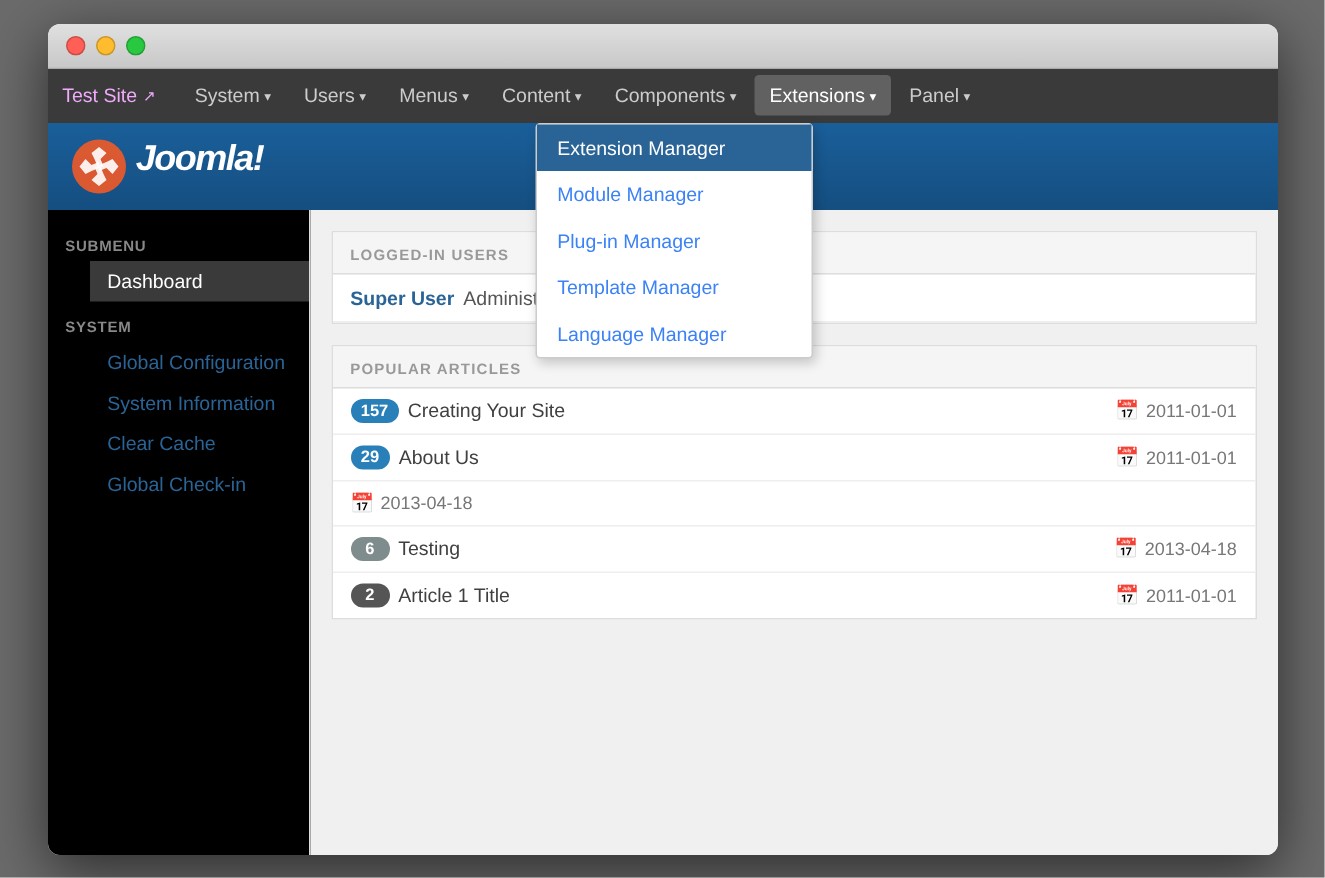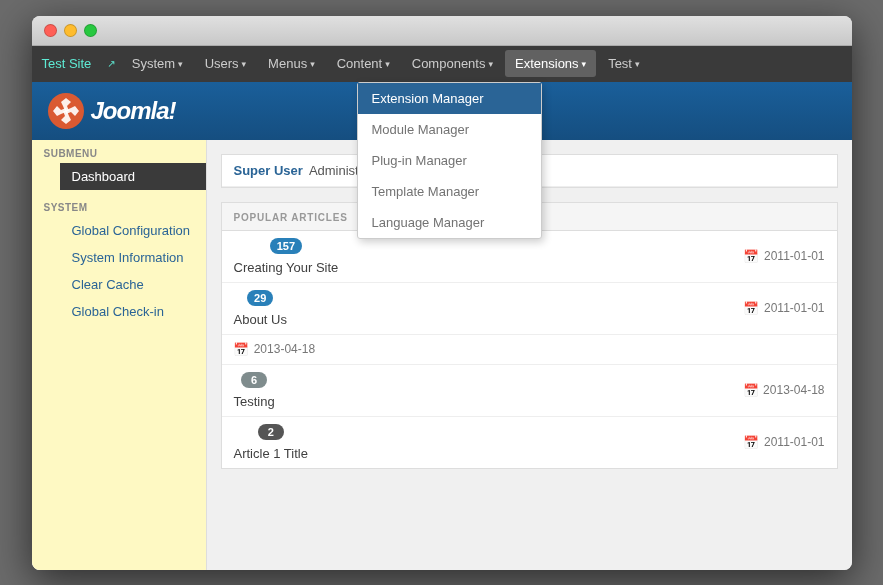--- a/index.html
+++ b/index.html
@@ -43,26 +43,26 @@
     .nav-bar {
       background: #3a3a3a;
       display: flex;
       align-items: center;
       padding: 0 10px;
       height: 36px;
       gap: 2px;
     }
 
     .site-title {
-      color: #5eead4;
-      font-size: 13px;
-      margin-right: 4px;
-      display: flex;
-      align-items: center;
-      gap: 16px;
+      color: #f0abfc;
+      font-size: 13px;
+      margin-right: 14px;
+      display: flex;
+      align-items: center;
+      gap: 4px;
     }
     .site-title .ext-icon { font-size: 10px; }
 
     .nav-item {
       color: #ccc;
       font-size: 13px;
       padding: 6px 10px;
       cursor: pointer;
       display: flex;
       align-items: center;
@@ -77,21 +77,21 @@
       background: linear-gradient(to bottom, #1a5f9a, #154e80);
       display: flex;
       align-items: center;
       padding: 10px 15px;
       height: 58px;
       gap: 14px;
     }
 
     .joomla-logo {
       display: flex;
-      align-items: center;
+      align-items: flex-start;
       gap: 6px;
     }
 
     .joomla-icon {
       width: 38px; height: 38px;
       position: relative;
     }
 
     .joomla-icon svg { width: 38px; height: 38px; }
 
@@ -115,22 +115,22 @@
     
     .body {
       display: flex;
       background: #f0f0f0;
       min-height: 430px;
     }
 
     
     .sidebar {
       width: 175px;
-      background: #fef9c3;
-      padding: 4px 0;
+      background: #000000;
+      padding: 15px 0;
       border-right: 1px solid #ddd;
       flex-shrink: 0;
     }
 
     .sidebar-section-label {
       font-size: 10px;
       color: #888;
       font-weight: bold;
       letter-spacing: 0.05em;
       padding: 4px 12px 4px 12px;
@@ -206,21 +206,20 @@
       justify-content: space-between;
       padding: 7px 12px;
       border-bottom: 1px solid #eee;
     }
     .article-row:last-child { border-bottom: none; }
 
     .article-left {
       display: flex;
       align-items: center;
       gap: 6px;
-      flex-direction: column;
     }
 
     .article-badge {
       border-radius: 10px;
       padding: 2px 7px;
       font-size: 11px;
       font-weight: bold;
       color: white;
       min-width: 26px;
       text-align: center;
@@ -260,21 +259,21 @@
       border-radius: 3px;
       box-shadow: 2px 3px 8px rgba(0,0,0,0.2);
       width: 185px;
       z-index: 100;
     }
 
     .dropdown-item {
       padding: 8px 14px;
       cursor: pointer;
       font-size: 13px;
-      color: #737373;
+      color: #3b82f6;
     }
     .dropdown-item.highlighted {
       background: #2a6496;
       color: white;
     }
 
     
     .nav-and-dropdown {
       position: relative;
     }
@@ -320,21 +319,21 @@
       </div>
       <div class="nav-item">
         <span>Components</span>
         <span class="arrow">▾</span>
       </div>
       <div class="nav-item extensions-active">
         <span>Extensions</span>
         <span class="arrow">▾</span>
       </div>
       <div class="nav-item">
-        <span>Test</span>
+        <span>Panel</span>
         <span class="arrow">▾</span>
       </div>
     </div>
 
     <div style="position: absolute; top: 36px; left: 530px; z-index: 200;">
       <div class="dropdown-menu">
         <div class="dropdown-item highlighted">Extension Manager</div>
         <div class="dropdown-item">Module Manager</div>
         <div class="dropdown-item">Plug-in Manager</div>
         <div class="dropdown-item">Template Manager</div>
@@ -366,20 +365,23 @@
       <div class="sidebar-section-label" style="margin-top:8px;">SYSTEM</div>
       <div class="sidebar-item">Global Configuration</div>
       <div class="sidebar-item">System Information</div>
       <div class="sidebar-item">Clear Cache</div>
       <div class="sidebar-item">Global Check-in</div>
     </div>
 
     <div class="main-content">
 
       <div class="panel-box">
+        <div class="panel-box-header">
+          <span class="section-label">LOGGED-IN USERS</span>
+        </div>
         <div class="panel-box-body">
           <div class="logged-user-row">
             <a class="user-link">Super User</a>
             <span class="user-role">Administrator</span>
           </div>
         </div>
       </div>
 
       <div class="panel-box">
         <div class="panel-box-header">

